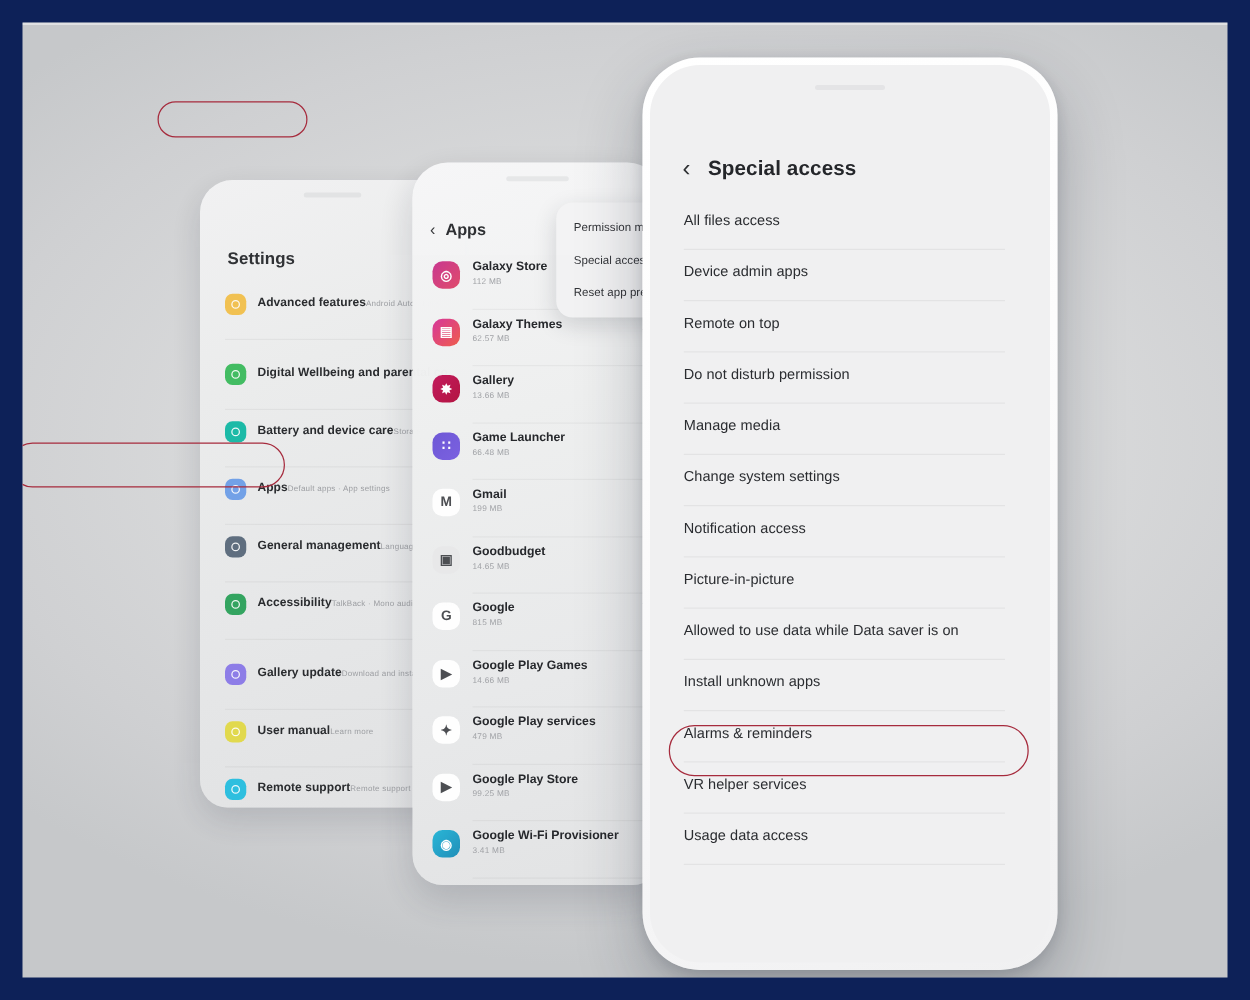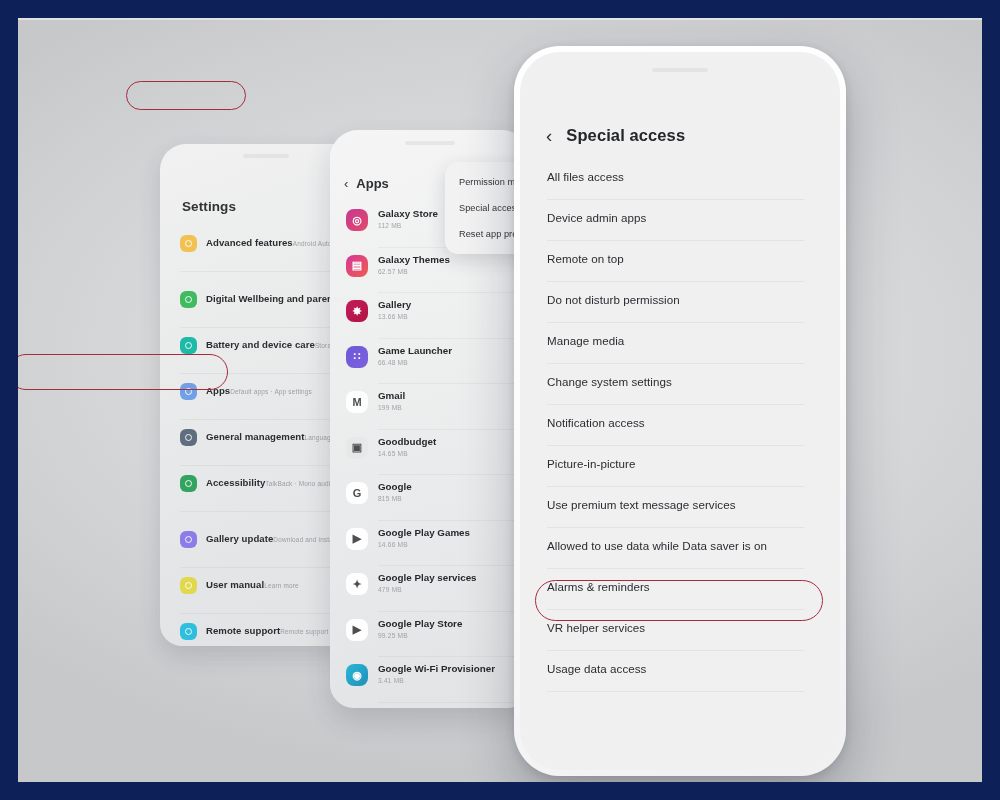--- a/index.html
+++ b/index.html
@@ -390,25 +390,25 @@
             </div>
             <div class="f-row">
               <span class="f-label">Notification access</span>
               <span class="f-div"></span>
             </div>
             <div class="f-row">
               <span class="f-label">Picture-in-picture</span>
               <span class="f-div"></span>
             </div>
             <div class="f-row">
-              <span class="f-label">Use premium text message services</span>
-              <span class="f-div"></span>
-            </div>
-            <div class="f-row">
               <span class="f-label">Allowed to use data while Data saver is on</span>
+              <span class="f-div"></span>
+            </div>
+            <div class="f-row">
+              <span class="f-label">Install unknown apps</span>
               <span class="f-div"></span>
             </div>
             <div class="f-row">
               <span class="f-label">Alarms &amp; reminders</span>
               <span class="f-div"></span>
             </div>
             <div class="f-row">
               <span class="f-label">VR helper services</span>
               <span class="f-div"></span>
             </div>

